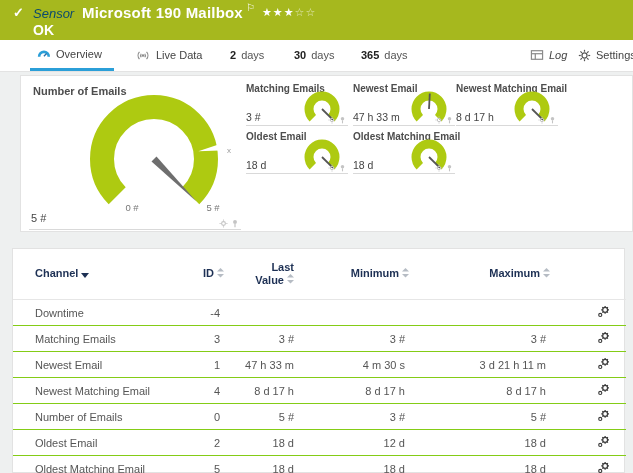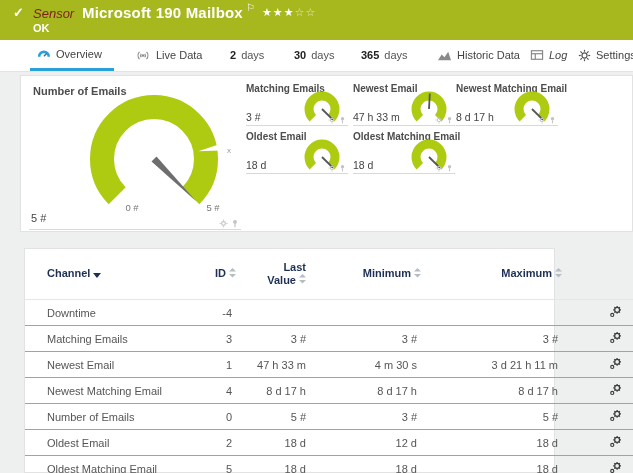--- a/index.html
+++ b/index.html
@@ -5,37 +5,37 @@
   html,body{margin:0;padding:0;}
   body{
     width:633px;height:473px;position:relative;overflow:hidden;
     background:#eef0f0;
     font-family:"Liberation Sans", sans-serif;
     -webkit-font-smoothing:antialiased;
   }
   
   .topbar{position:absolute;left:0;top:0;width:633px;height:40px;background:#a6b81e;color:#fff;}
   .topbar .check{position:absolute;left:13px;top:5px;font-size:13px;font-weight:bold;}
-  .topbar .kind{position:absolute;left:33px;top:6px;font-size:13px;font-style:italic;color:#7f1d1d;}
+  .topbar .kind{position:absolute;left:33px;top:6px;font-size:13px;font-style:italic;color:#0c4a6e;}
   .topbar .title{position:absolute;left:82px;top:4px;font-size:15px;font-weight:bold;letter-spacing:.2px;}
   .topbar .flag{position:absolute;left:246px;top:2px;font-size:10px;opacity:.95;}
   .topbar .stars{position:absolute;left:262px;top:6px;font-size:11px;letter-spacing:1px;}
   .topbar .stars .dim{opacity:.65;}
-  .topbar .status{position:absolute;left:33px;top:22px;font-size:11px;font-weight:bold;}
+  .topbar .status{position:absolute;left:33px;top:22px;font-size:14px;font-weight:bold;}
   
   .tabbar{position:absolute;left:0;top:40px;width:633px;height:31px;background:#fff;border-bottom:1px solid #e3e3e3;}
   .tab{position:absolute;top:0;height:30px;display:flex;align-items:center;gap:5px;font-size:11px;color:#444;cursor:pointer;}
   .tab svg{flex:0 0 auto;}
   .tab.active{border-bottom:3px solid #2b9fd8;height:28px;}
   .tab .num{font-weight:bold;color:#222;}
   .tab .unit{color:#555;}
   
   .panel{position:absolute;background:#fff;border:1px solid #e2e2e2;box-sizing:border-box;}
   .panel.overview{left:20px;top:75px;width:613px;height:157px;}
-  .panel.channels{left:24px;top:248px;width:531px;height:225px;}
+  .panel.channels{left:12px;top:248px;width:613px;height:225px;}
   
   .tile-big{position:absolute;left:8px;top:6px;width:212px;height:147px;border-bottom:1px solid #d9d9d9;}
   .tile-title{font-size:11px;font-weight:bold;color:#4d4d4d;}
   .tile-big .tile-title{position:absolute;left:4px;top:3px;}
   .tile-big svg.biggauge{position:absolute;left:40px;top:6px;}
   .scale-label{position:absolute;top:120px;width:30px;text-align:center;font-size:9.5px;color:#777;}
   .scale-min{left:88px;}
   .scale-max{left:169px;}
   .big-value{position:absolute;left:2px;bottom:5px;font-size:11px;color:#444;}
   .gauge-marker{position:absolute;left:198px;top:64px;font-size:8px;color:#9a9a9a;}
@@ -110,26 +110,20 @@
     <span class="num">2</span>
     <span class="unit">days</span>
   </div>
   <div class="tab" style="left:294px;">
     <span class="num">30</span>
     <span class="unit">days</span>
   </div>
   <div class="tab" style="left:361px;">
     <span class="num">365</span>
     <span class="unit">days</span>
-  </div>
-  <div class="tab" style="left:437px;">
-    <svg width="15" height="13" viewBox="0 0 16 14">
-        <polygon points="1,12 5,6 8,9 12,3 15,12" fill="#8a8a8a"></polygon>
-      </svg>
-    <span>Historic Data</span>
   </div>
   <div class="tab" style="left:530px;font-style:italic;">
     <svg width="14" height="12" viewBox="0 0 16 14">
         <rect x="1.5" y="2" width="13" height="10" fill="none" stroke="#8a8a8a" stroke-width="1.4"></rect>
         <line x1="1.5" y1="5.5" x2="14.5" y2="5.5" stroke="#8a8a8a" stroke-width="1.4"></line>
         <line x1="6" y1="5.5" x2="6" y2="12" stroke="#8a8a8a" stroke-width="1.4"></line>
       </svg>
     <span>Log</span>
   </div>
   <div class="tab" style="left:578px;">

